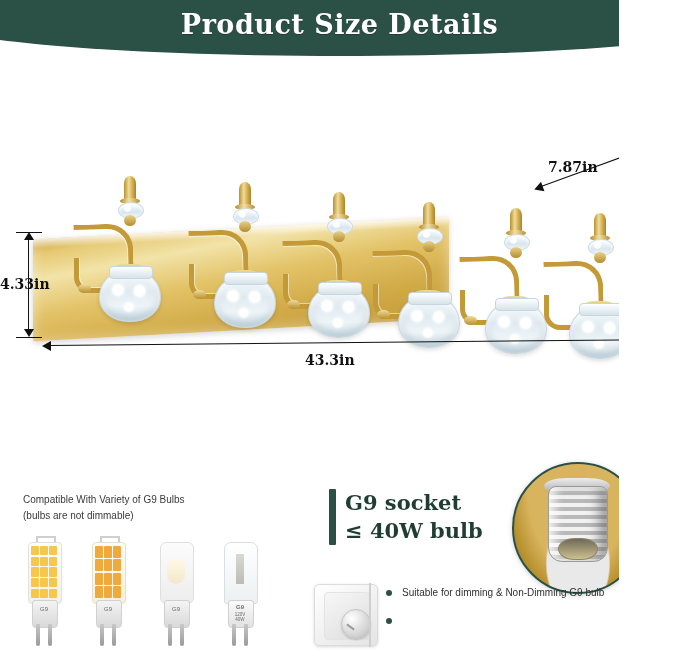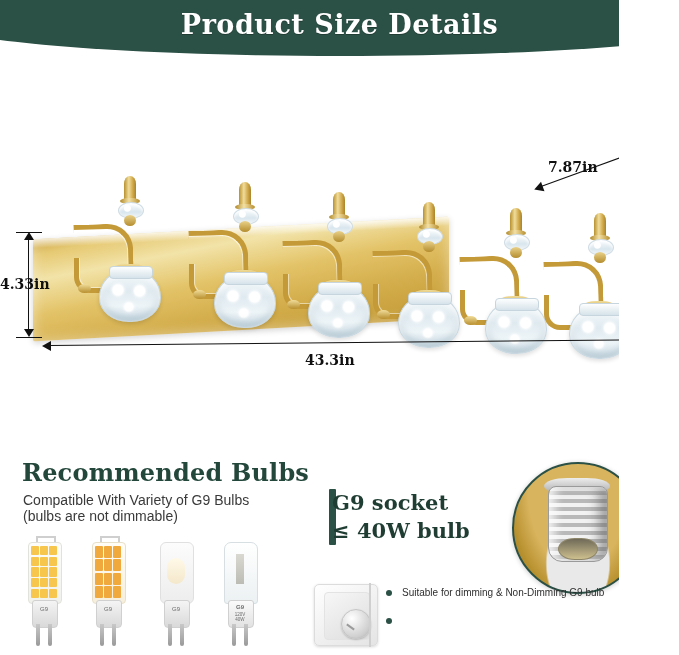--- a/index.html
+++ b/index.html
@@ -139,21 +139,21 @@
 
   
   .rec-title{
     position:absolute;left:22px;top:458px;
     font-family:"DejaVu Serif", serif;
     font-weight:bold;font-size:24px;color:#24473b;
     letter-spacing:.2px;
   }
   .rec-sub{
     position:absolute;left:23px;top:492px;
-    font-size:14px;color:#3a3a3a;line-height:16px;
+    font-size:10px;color:#3a3a3a;line-height:16px;
   }
   .bulbs{position:absolute;left:10px;top:536px;width:250px;height:112px;}
   .bulb{position:absolute;width:52px;height:112px;}
   .b-body{
     position:absolute;left:10px;top:6px;width:32px;height:60px;border-radius:4px;
   }
   .b-chips{
     position:absolute;left:13px;top:10px;width:26px;height:52px;
     display:grid;grid-template-columns:repeat(3,1fr);grid-template-rows:repeat(5,1fr);
     gap:1.5px;
@@ -167,21 +167,21 @@
   .b-pin{position:absolute;width:4px;height:22px;background:linear-gradient(180deg,#c8c8c8,#9a9a9a);border-radius:0 0 3px 3px;top:88px;}
   .b-label{
     position:absolute;left:17px;top:70px;width:18px;text-align:center;
     font-size:6px;color:#6a6a6a;font-family:"Liberation Sans",sans-serif;
   }
   .b-toppins{position:absolute;top:0;left:18px;width:16px;height:7px;border-top:2px solid #cfcfcf;border-left:2px solid #cfcfcf;border-right:2px solid #cfcfcf;}
 
   
   .vbar{position:absolute;left:329px;top:489px;width:7px;height:56px;background:#2b5045;border-radius:1px;}
   .g9-title{
-    position:absolute;left:332px;top:489px;
+    position:absolute;left:345px;top:489px;
     font-family:"DejaVu Serif", serif;font-weight:bold;font-size:21px;color:#1f3d33;
     line-height:28px;white-space:nowrap;
   }
   .socket-photo{
     position:absolute;left:512px;top:462px;width:128px;height:128px;
     border-radius:50%;
     border:2px solid #2b5045;
     background:
       radial-gradient(ellipse at 50% 78%,#e9e9e9 0 34%,transparent 36%),
       radial-gradient(ellipse at 50% 20%,#d9b45e 0 55%,#b8912f 75%,#8e6f22 100%);
@@ -366,21 +366,20 @@
 
     <div>
       <div class="dim-line" style="left:644px;top:123px;width:1px;height:135px;"></div>
       <div class="arrow ar-up" style="left:640px;top:115px;"></div>
       <div class="tick" style="left:634px;top:257px;width:22px;"></div>
       <div class="dim-label" style="left:624px;top:171px;font-size:13px;">7.87in</div>
     </div>
 
   </div>
 
-  <div class="rec-title">Recommended Bulbs</div>
   <div class="rec-sub">
     <div>Compatible With Variety of G9 Bulbs</div>
     <div>(bulbs are not dimmable)</div>
   </div>
 
   <div class="bulbs">
 
     <div class="bulb" style="left:8px;">
       <div class="b-toppins"></div>
       <div class="b-body" style="background:linear-gradient(180deg,#fdfdfb,#f0f0ec);border:1px solid #e2e2dc;"></div>

